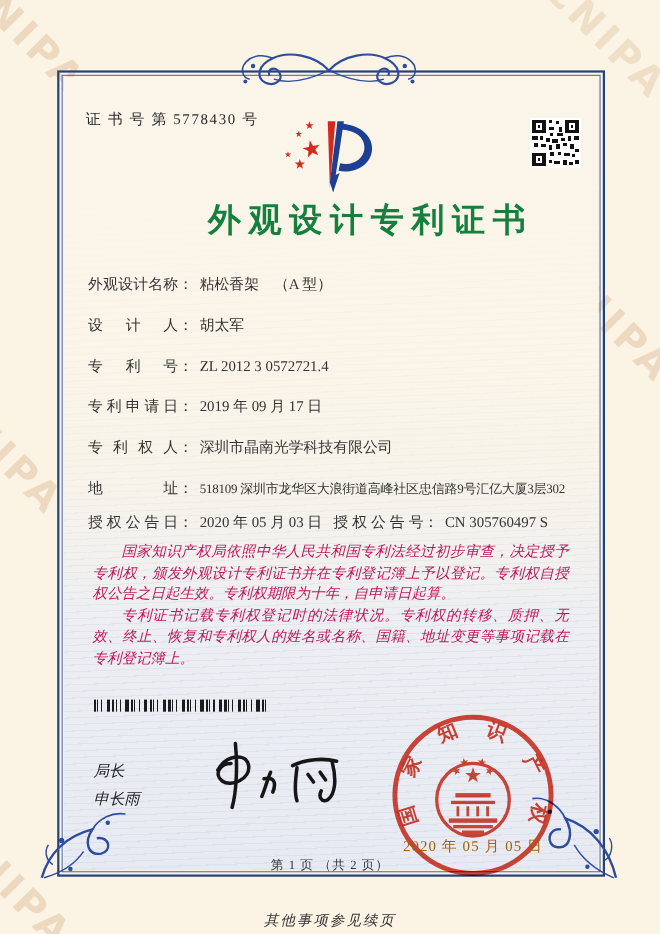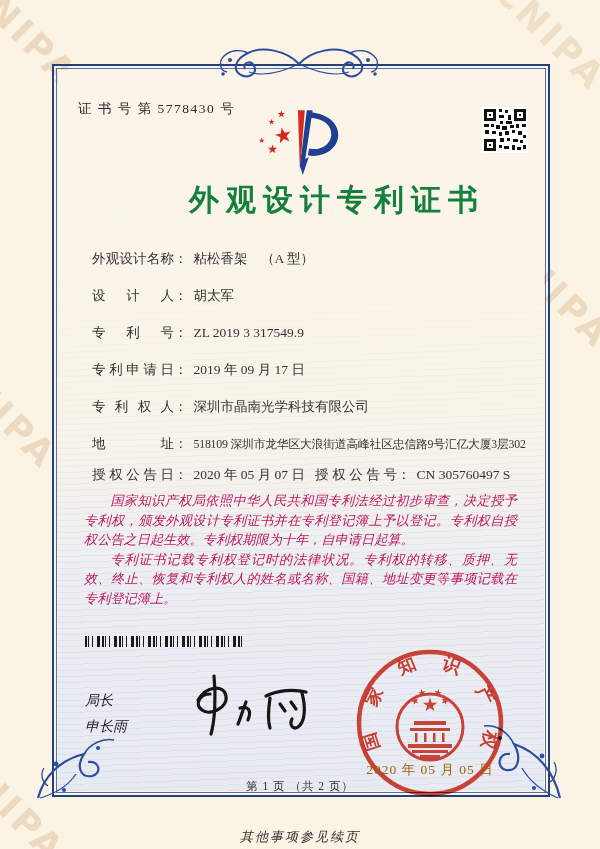--- a/index.html
+++ b/index.html
@@ -15,21 +15,21 @@
      background:linear-gradient(180deg,#fbf5e9 0%,#f8f3e9 40%,#eceef3 72%,#e7eaf2 100%);}
   .pattern-lines{position:absolute;inset:4px;opacity:.55;
      background:repeating-linear-gradient(178deg,rgba(110,130,175,0.16) 0 1px,rgba(255,255,255,0) 1px 6px);}
   .pattern-fade{position:absolute;inset:4px;
      background:linear-gradient(180deg,rgba(251,245,233,1) 0%,rgba(251,245,233,0.65) 45%,rgba(251,245,233,0) 68%);}
   .cert-no{position:absolute;left:78px;top:100px;font-size:13.5px;letter-spacing:1.5px;color:#2b2b2b;}
   .logo{position:absolute;left:252px;top:106px;}
   .qr{position:absolute;left:482px;top:107px;}
   .title{position:absolute;left:0;top:180px;width:100%;text-align:center;
          font-size:30px;font-weight:bold;letter-spacing:7px;color:#15803d;padding-left:37px;}
-  .row{position:absolute;left:92px;font-size:13.5px;color:#333;white-space:nowrap;}
+  .row{position:absolute;left:80px;font-size:13.5px;color:#333;white-space:nowrap;}
   .lbl{display:inline-block;width:82px;text-align:justify;text-align-last:justify;vertical-align:top;}
   .val{margin-left:6px;}
   .val-sm{font-size:11.8px;letter-spacing:-0.2px;}
   .pair2{position:absolute;left:223px;top:0;}
   .paras{position:absolute;left:84px;top:491px;width:433px;font-size:13.2px;line-height:19.6px;
          color:#be185d;text-align:justify;font-style:italic;}
   .paras p{margin:0;text-indent:2em;}
   .barcode{position:absolute;left:85px;top:636px;width:158px;height:11px;
      background:repeating-linear-gradient(90deg,#1b1b1b 0 2px,transparent 2px 3px,#1b1b1b 3px 4px,transparent 4px 7px,#1b1b1b 7px 8px,transparent 8px 12px,#1b1b1b 12px 15px,transparent 15px 17px);}
   .signoff{position:absolute;left:85px;top:687px;font-family:"Liberation Sans","DejaVu Sans",sans-serif;
@@ -178,33 +178,33 @@
 
   <div class="title">外观设计专利证书</div>
 
   <div class="row" style="top:250px;">
     <span class="lbl">外观设计名称</span><span>：</span><span class="val">粘松香架　（A 型）</span>
   </div>
   <div class="row" style="top:287px;">
     <span class="lbl">设计人</span><span>：</span><span class="val">胡太军</span>
   </div>
   <div class="row" style="top:324px;">
-    <span class="lbl">专利号</span><span>：</span><span class="val">ZL 2019 3 317549.9</span>
+    <span class="lbl">专利号</span><span>：</span><span class="val">ZL 2012 3 0572721.4</span>
   </div>
   <div class="row" style="top:361px;">
     <span class="lbl">专利申请日</span><span>：</span><span class="val">2019 年 09 月 17 日</span>
   </div>
   <div class="row" style="top:398px;">
     <span class="lbl">专利权人</span><span>：</span><span class="val">深圳市晶南光学科技有限公司</span>
   </div>
   <div class="row" style="top:435px;">
     <span class="lbl">地址</span><span>：</span><span class="val val-sm">518109 深圳市龙华区大浪街道高峰社区忠信路9号汇亿大厦3层302</span>
   </div>
   <div class="row" style="top:466px;">
-    <span class="lbl">授权公告日</span><span>：</span><span class="val">2020 年 05 月 07 日</span>
+    <span class="lbl">授权公告日</span><span>：</span><span class="val">2020 年 05 月 03 日</span>
     <span class="pair2">
       <span class="lbl">授权公告号</span><span>：</span><span class="val">CN 305760497 S</span>
     </span>
   </div>
 
   <div class="paras">
     <p>国家知识产权局依照中华人民共和国专利法经过初步审查，决定授予专利权，颁发外观设计专利证书并在专利登记簿上予以登记。专利权自授权公告之日起生效。专利权期限为十年，自申请日起算。</p>
     <p>专利证书记载专利权登记时的法律状况。专利权的转移、质押、无效、终止、恢复和专利权人的姓名或名称、国籍、地址变更等事项记载在专利登记簿上。</p>
   </div>
 

